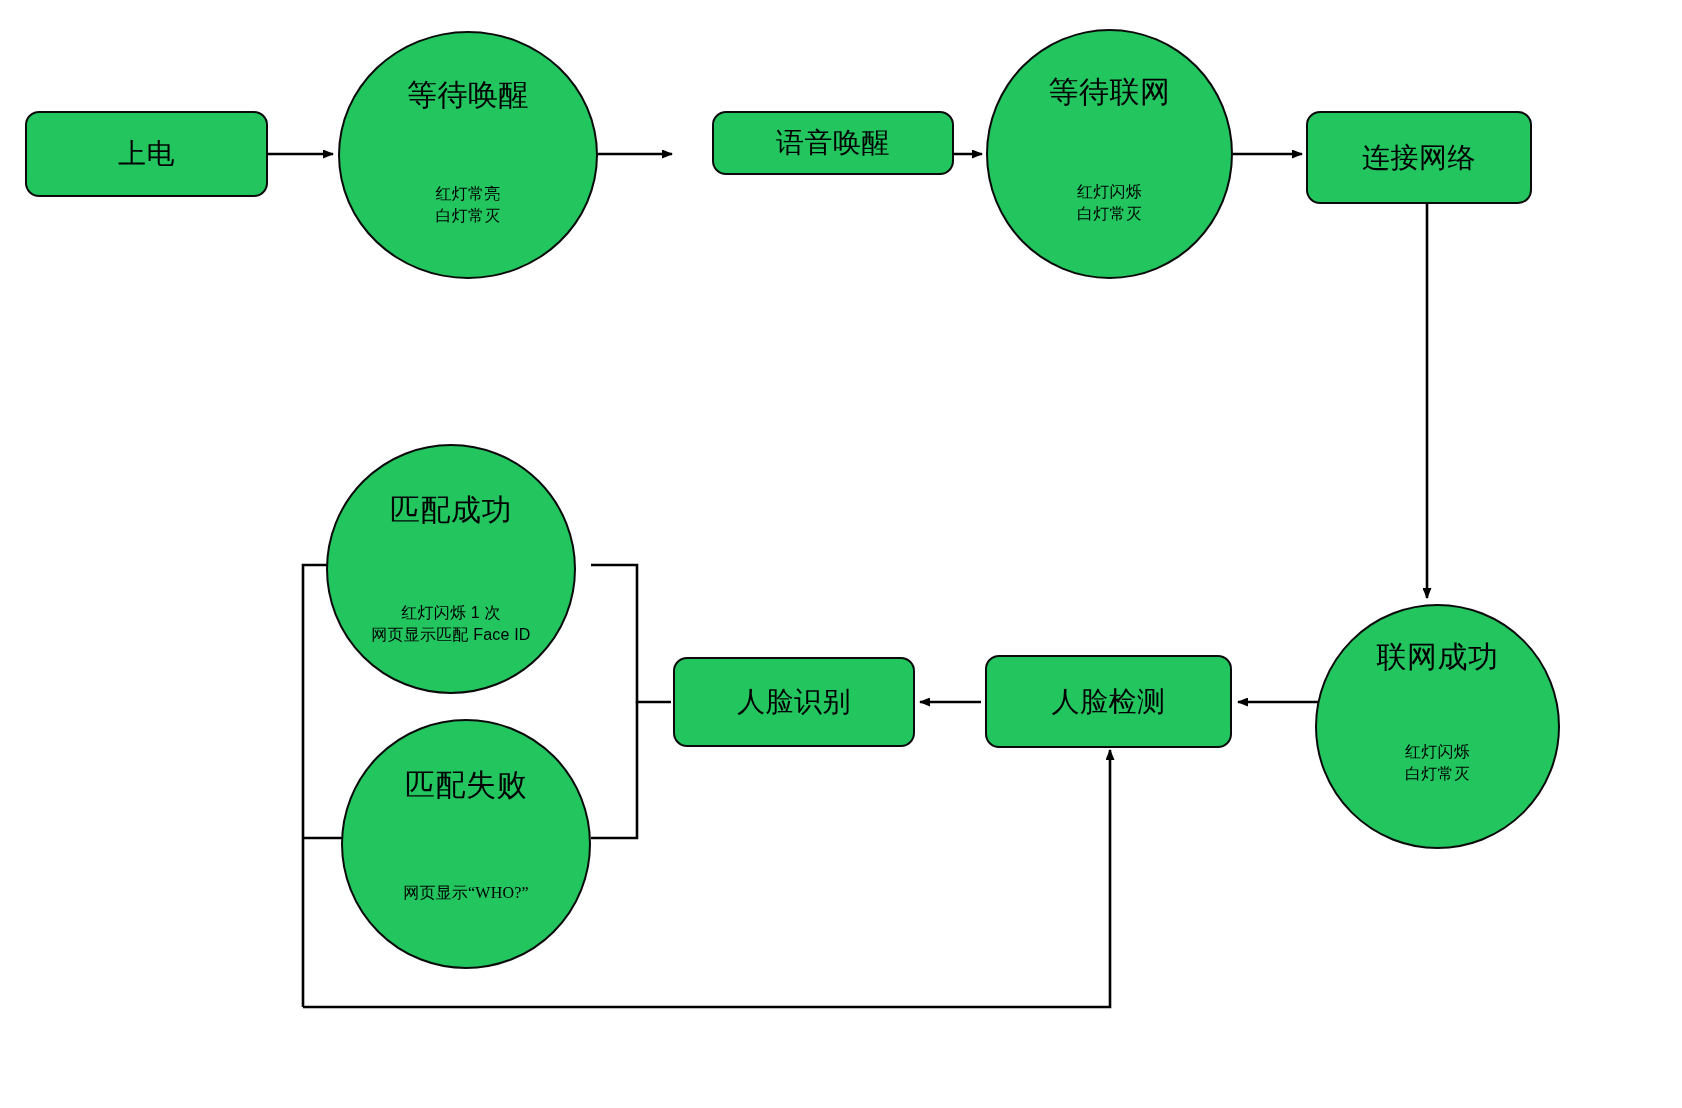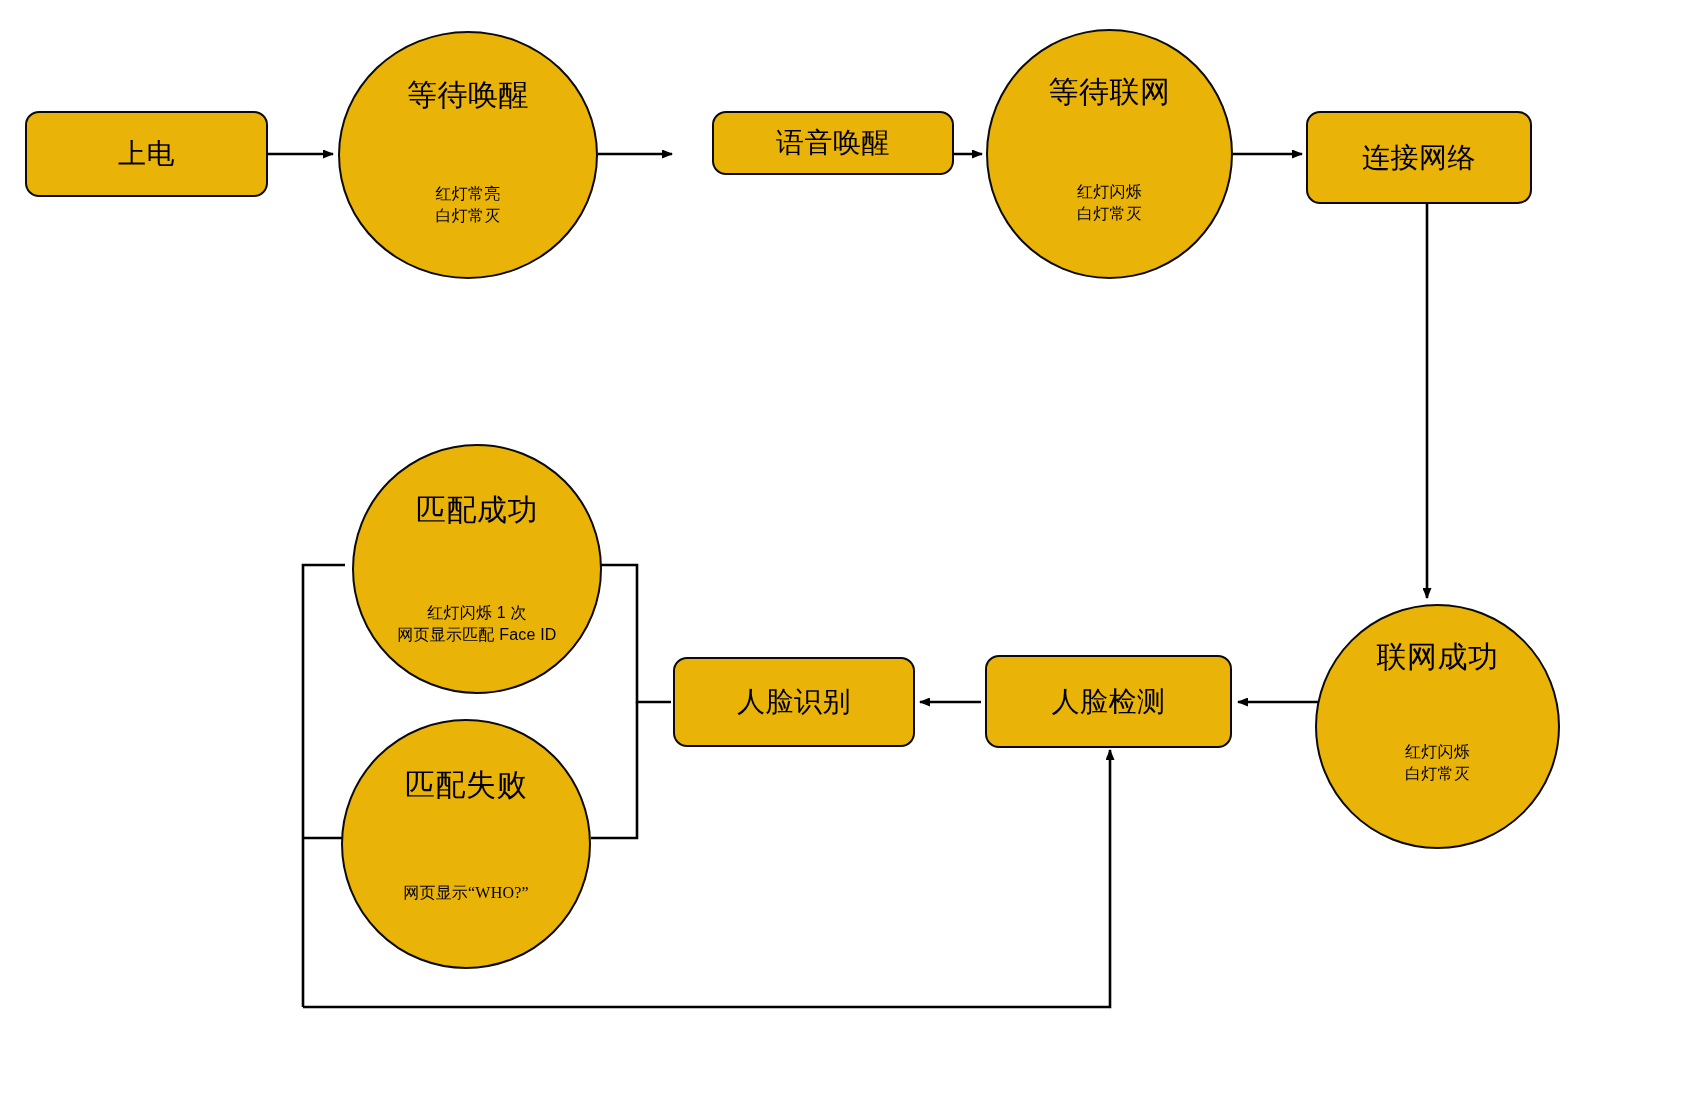--- a/index.html
+++ b/index.html
@@ -21,21 +21,21 @@
     position: absolute;
     left: 0;
     top: 0;
     width: 1682px;
     height: 1108px;
     pointer-events: none;
   }
   .node {
     position: absolute;
     box-sizing: border-box;
-    background: #eab308;
+    background: #22c55e;
     border: 2.2px solid #0b0b0b;
     display: flex;
     flex-direction: column;
     align-items: center;
     justify-content: center;
     color: #000000;
     text-align: center;
   }
   .node.box {
     border-radius: 14px;
@@ -131,21 +131,21 @@
   </div>
 
   <div class="node box" style="left:673px; top:657px; width:242px; height:90px;">
     <div class="node-title">人脸识别</div>
   </div>
 
   <div class="node box" style="left:985px; top:655px; width:247px; height:93px;">
     <div class="node-title">人脸检测</div>
   </div>
 
-  <div class="node circle" style="left:352px; top:444px; width:250px; height:250px;">
+  <div class="node circle" style="left:326px; top:444px; width:250px; height:250px;">
     <div class="node-title" style="margin-top:48px;">匹配成功</div>
     <div class="node-sub" style="top:156px;">红灯闪烁 1 次
 网页显示匹配 Face ID</div>
   </div>
 
   <div class="node circle" style="left:341px; top:719px; width:250px; height:250px;">
     <div class="node-title" style="margin-top:48px;">匹配失败</div>
     <div class="node-sub" style="top:161px;font-family:Liberation Serif, serif;">网页显示“WHO?”</div>
   </div>
 

